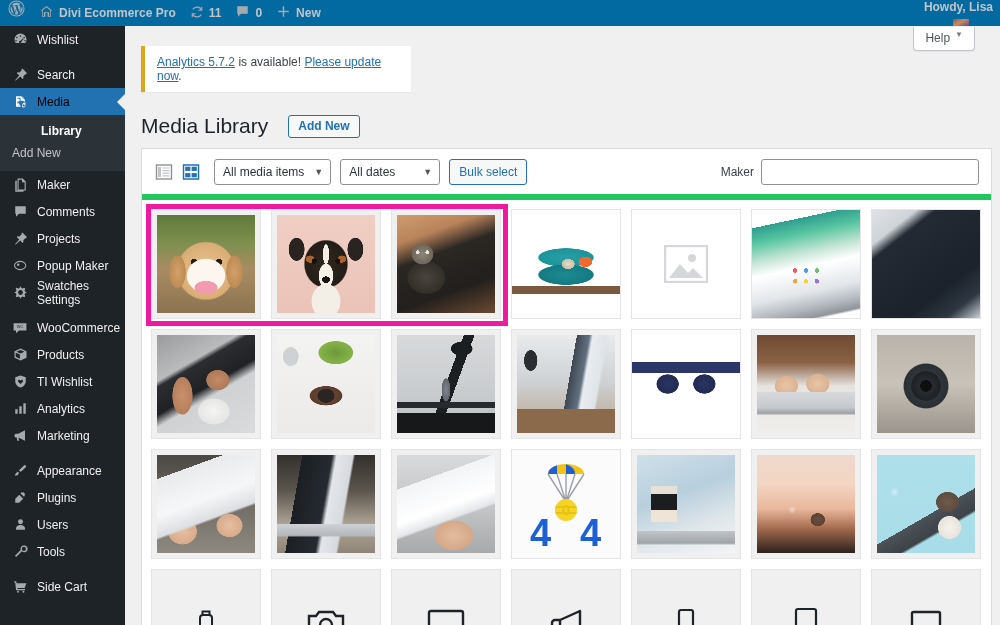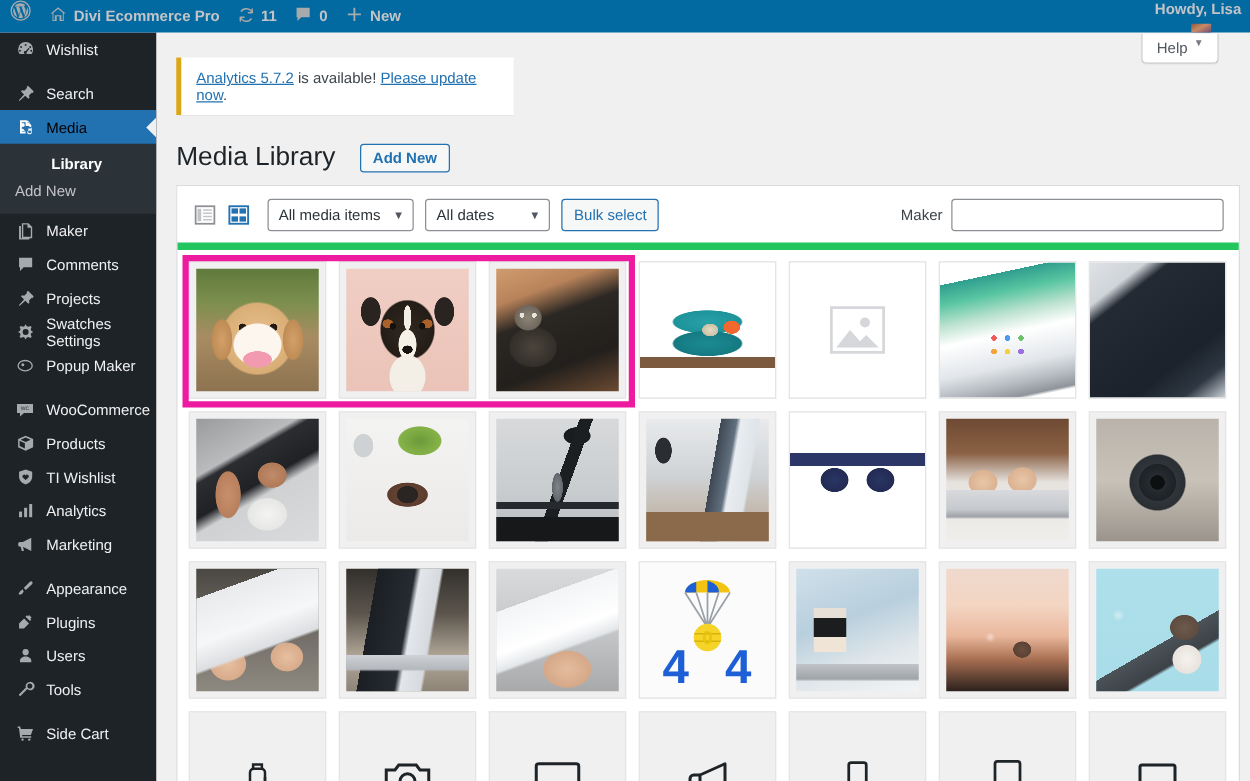--- a/index.html
+++ b/index.html
@@ -291,35 +291,35 @@
     <span class="mi-ico">
       <svg width="15" height="15" viewBox="0 0 20 20" fill="currentColor">
           <path d="M12.5 2 11 3.5l.7.7-3.2 3.2-2.3-.5L5 8.1l3.3 3.3L3 17.3V18h.7l5.9-5.3 3.3 3.3 1.2-1.2-.5-2.3 3.2-3.2.7.7L18.5 8 12.5 2z"></path>
         </svg>
     </span>
     <span>Projects</span>
   </div>
 
   <div class="menu-item">
     <span class="mi-ico">
-      <svg width="15" height="15" viewBox="0 0 20 20" fill="currentColor">
-          <path d="M10 1.8 8.7 4a6.4 6.4 0 0 0-1.5.6L4.9 3.6 3.6 4.9l1 2.3c-.3.5-.5 1-.6 1.5L1.8 10l2.2 1.3c.1.5.3 1 .6 1.5l-1 2.3 1.3 1.3 2.3-1a6.4 6.4 0 0 0 1.5.6l1.3 2.2 1.3-2.2c.5-.1 1-.3 1.5-.6l2.3 1 1.3-1.3-1-2.3c.3-.5.5-1 .6-1.5l2.2-1.3-2.2-1.3a6.4 6.4 0 0 0-.6-1.5l1-2.3-1.3-1.3-2.3 1a6.4 6.4 0 0 0-1.5-.6L10 1.8zm0 5a3.2 3.2 0 1 1 0 6.4 3.2 3.2 0 0 1 0-6.4z"></path>
-        </svg>
-    </span>
-    <span>Swatches Settings</span>
-  </div>
-
-  <div class="menu-item">
-    <span class="mi-ico">
       <svg width="15" height="15" viewBox="0 0 20 20" fill="none" stroke="currentColor" stroke-width="1.4">
           <ellipse cx="9.5" cy="10" rx="7.5" ry="5.5"></ellipse>
           <circle cx="7" cy="9" r="1.6" fill="currentColor" stroke="none"></circle>
         </svg>
     </span>
     <span>Popup Maker</span>
+  </div>
+
+  <div class="menu-item">
+    <span class="mi-ico">
+      <svg width="15" height="15" viewBox="0 0 20 20" fill="currentColor">
+          <path d="M10 1.8 8.7 4a6.4 6.4 0 0 0-1.5.6L4.9 3.6 3.6 4.9l1 2.3c-.3.5-.5 1-.6 1.5L1.8 10l2.2 1.3c.1.5.3 1 .6 1.5l-1 2.3 1.3 1.3 2.3-1a6.4 6.4 0 0 0 1.5.6l1.3 2.2 1.3-2.2c.5-.1 1-.3 1.5-.6l2.3 1 1.3-1.3-1-2.3c.3-.5.5-1 .6-1.5l2.2-1.3-2.2-1.3a6.4 6.4 0 0 0-.6-1.5l1-2.3-1.3-1.3-2.3 1a6.4 6.4 0 0 0-1.5-.6L10 1.8zm0 5a3.2 3.2 0 1 1 0 6.4 3.2 3.2 0 0 1 0-6.4z"></path>
+        </svg>
+    </span>
+    <span>Swatches Settings</span>
   </div>
 
   <div class="menu-sep"></div>
 
   <div class="menu-item">
     <span class="mi-ico">
       <svg width="16" height="16" viewBox="0 0 20 20" fill="currentColor">
           <path d="M2 4h16v9H9l-4 3.5V13H2V4z"></path>
           <text x="10" y="10.4" font-size="5" fill="#1d2327" text-anchor="middle" font-family="sans-serif">WC</text>
         </svg>

